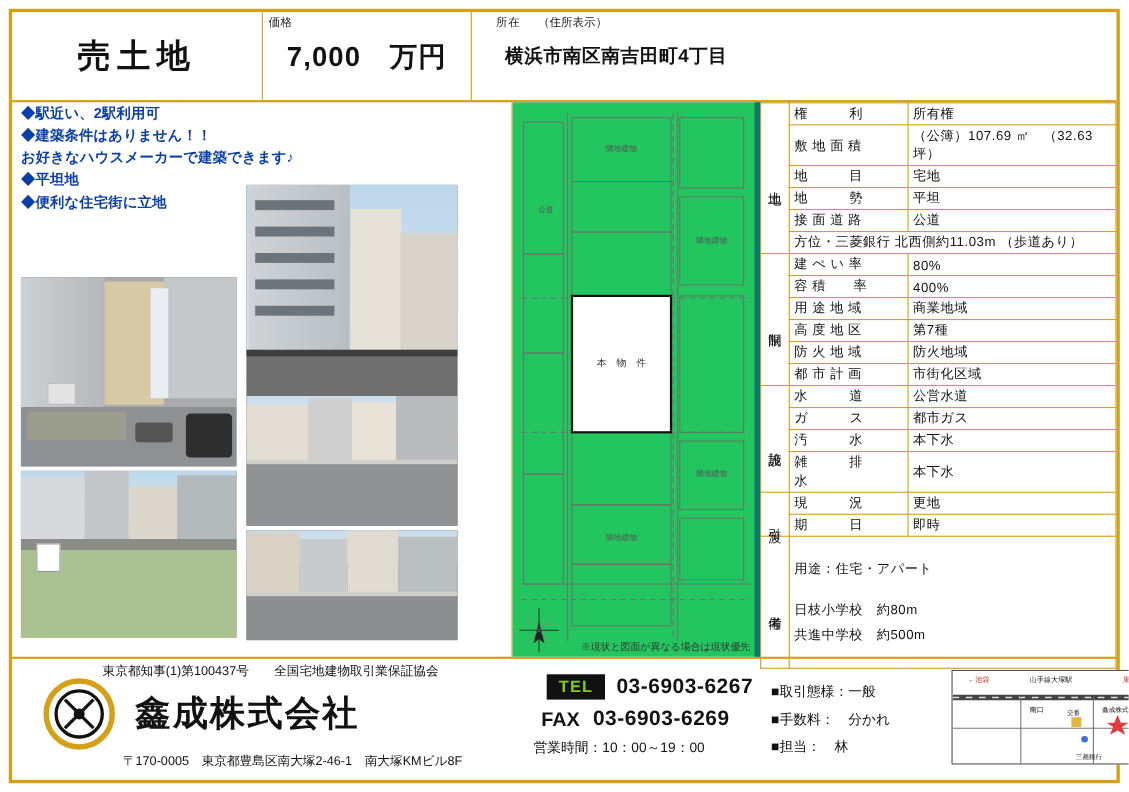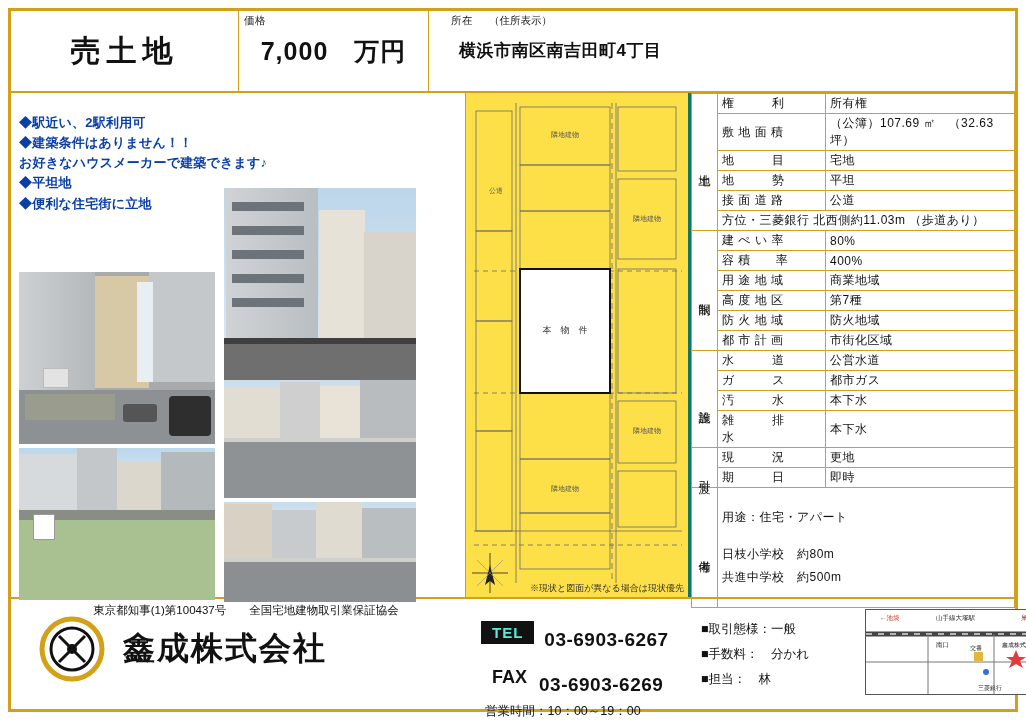--- a/index.html
+++ b/index.html
@@ -72,38 +72,38 @@
     display:flex;
     height:506px;
     border-bottom:2px solid #d4a017;
   }
   .left-col {
     width:455px;
     border-right:1px solid #d4a017;
     position:relative;
   }
   .bullets {
-    padding:20px 8px 0 8px;
+    padding:0 8px 0 8px;
   }
   .bullets div {
     font-size:13px; font-weight:bold; color:#0b3fa8;
     line-height:1.55;
     letter-spacing:0.2px;
   }
 
   
   .photos { position:relative; width:455px; height:420px; margin-top:2px; }
   .ph { position:absolute; overflow:hidden; background:#888; }
 
   
   .map-col {
     width:225px;
-    border-right:3px solid #0f766e;
-    position:relative;
-    background:#fde047;
+    border-right:5px solid #0f766e;
+    position:relative;
+    background:#22c55e;
     overflow:hidden;
   }
   .map-note {
     position:absolute; bottom:2px; right:4px;
     font-size:9px; color:#333;
   }
 
   
   .spec-col { flex:1; }
   table.spec { width:100%; border-collapse:collapse; table-layout:fixed; }
@@ -140,25 +140,25 @@
     padding-left:28px; margin-top:-2px;
   }
   .f-company .nm {
     font-size:32px; font-weight:bold; letter-spacing:2px; margin-left:18px;
   }
   .f-addr { font-size:11.5px; text-align:center; padding-left:40px; margin-top:2px; }
 
   .f-tel { width:220px; padding-top:14px; }
   .telrow { display:flex; align-items:center; margin-bottom:7px; }
   .telbadge {
-    background:#111; color:#5eead4; font-size:15px; font-weight:bold;
-    padding:3px 11px; margin-right:10px; letter-spacing:1px;
+    background:#111; color:#84cc16; font-size:15px; font-weight:bold;
+    padding:3px 11px; margin-right:10px; letter-spacing:1px;margin-left:16px;
   }
   .faxlbl { font-size:18px; font-weight:bold; margin-right:12px; padding-left:11px;}
-  .telnum { font-size:19px; font-weight:bold; letter-spacing:0.5px;margin-top:16px; }
+  .telnum { font-size:19px; font-weight:bold; letter-spacing:0.5px; }
   .f-hours { font-size:12.5px; padding-left:4px; margin-top:6px; }
 
   .f-terms { width:160px; padding-top:18px; font-size:12.5px; line-height:2.0; }
 
   .f-map { flex:1; position:relative; }
   .fmap-box { position:absolute; left:4px; top:10px; width:188px; height:86px; border:1px solid #555; background:#fff; overflow:hidden; }
 
   .logo-mark { width:66px; height:66px; position:relative; }
 </style>
 </head>
@@ -426,20 +426,21 @@
         <div class="logo-mark">
           <svg width="66" height="66" viewBox="0 0 66 66">
             <circle cx="33" cy="33" r="30" fill="none" stroke="#d4a017" stroke-width="5"></circle>
             <circle cx="33" cy="33" r="21" fill="none" stroke="#111" stroke-width="3"></circle>
             <path d="M20 20 L46 46 M46 20 L20 46" stroke="#111" stroke-width="3" fill="none"></path>
             <circle cx="33" cy="33" r="5" fill="#111"></circle>
           </svg>
         </div>
         <div class="nm">鑫成株式会社</div>
       </div>
+      <div class="f-addr">〒170-0005　東京都豊島区南大塚2-46-1　南大塚KMビル8F</div>
     </div>
 
     <div class="f-tel">
       <div class="telrow">
         <span class="telbadge">TEL</span>
         <span class="telnum">03-6903-6267</span>
       </div>
       <div class="telrow">
         <span class="faxlbl">FAX</span>
         <span class="telnum">03-6903-6269</span>

